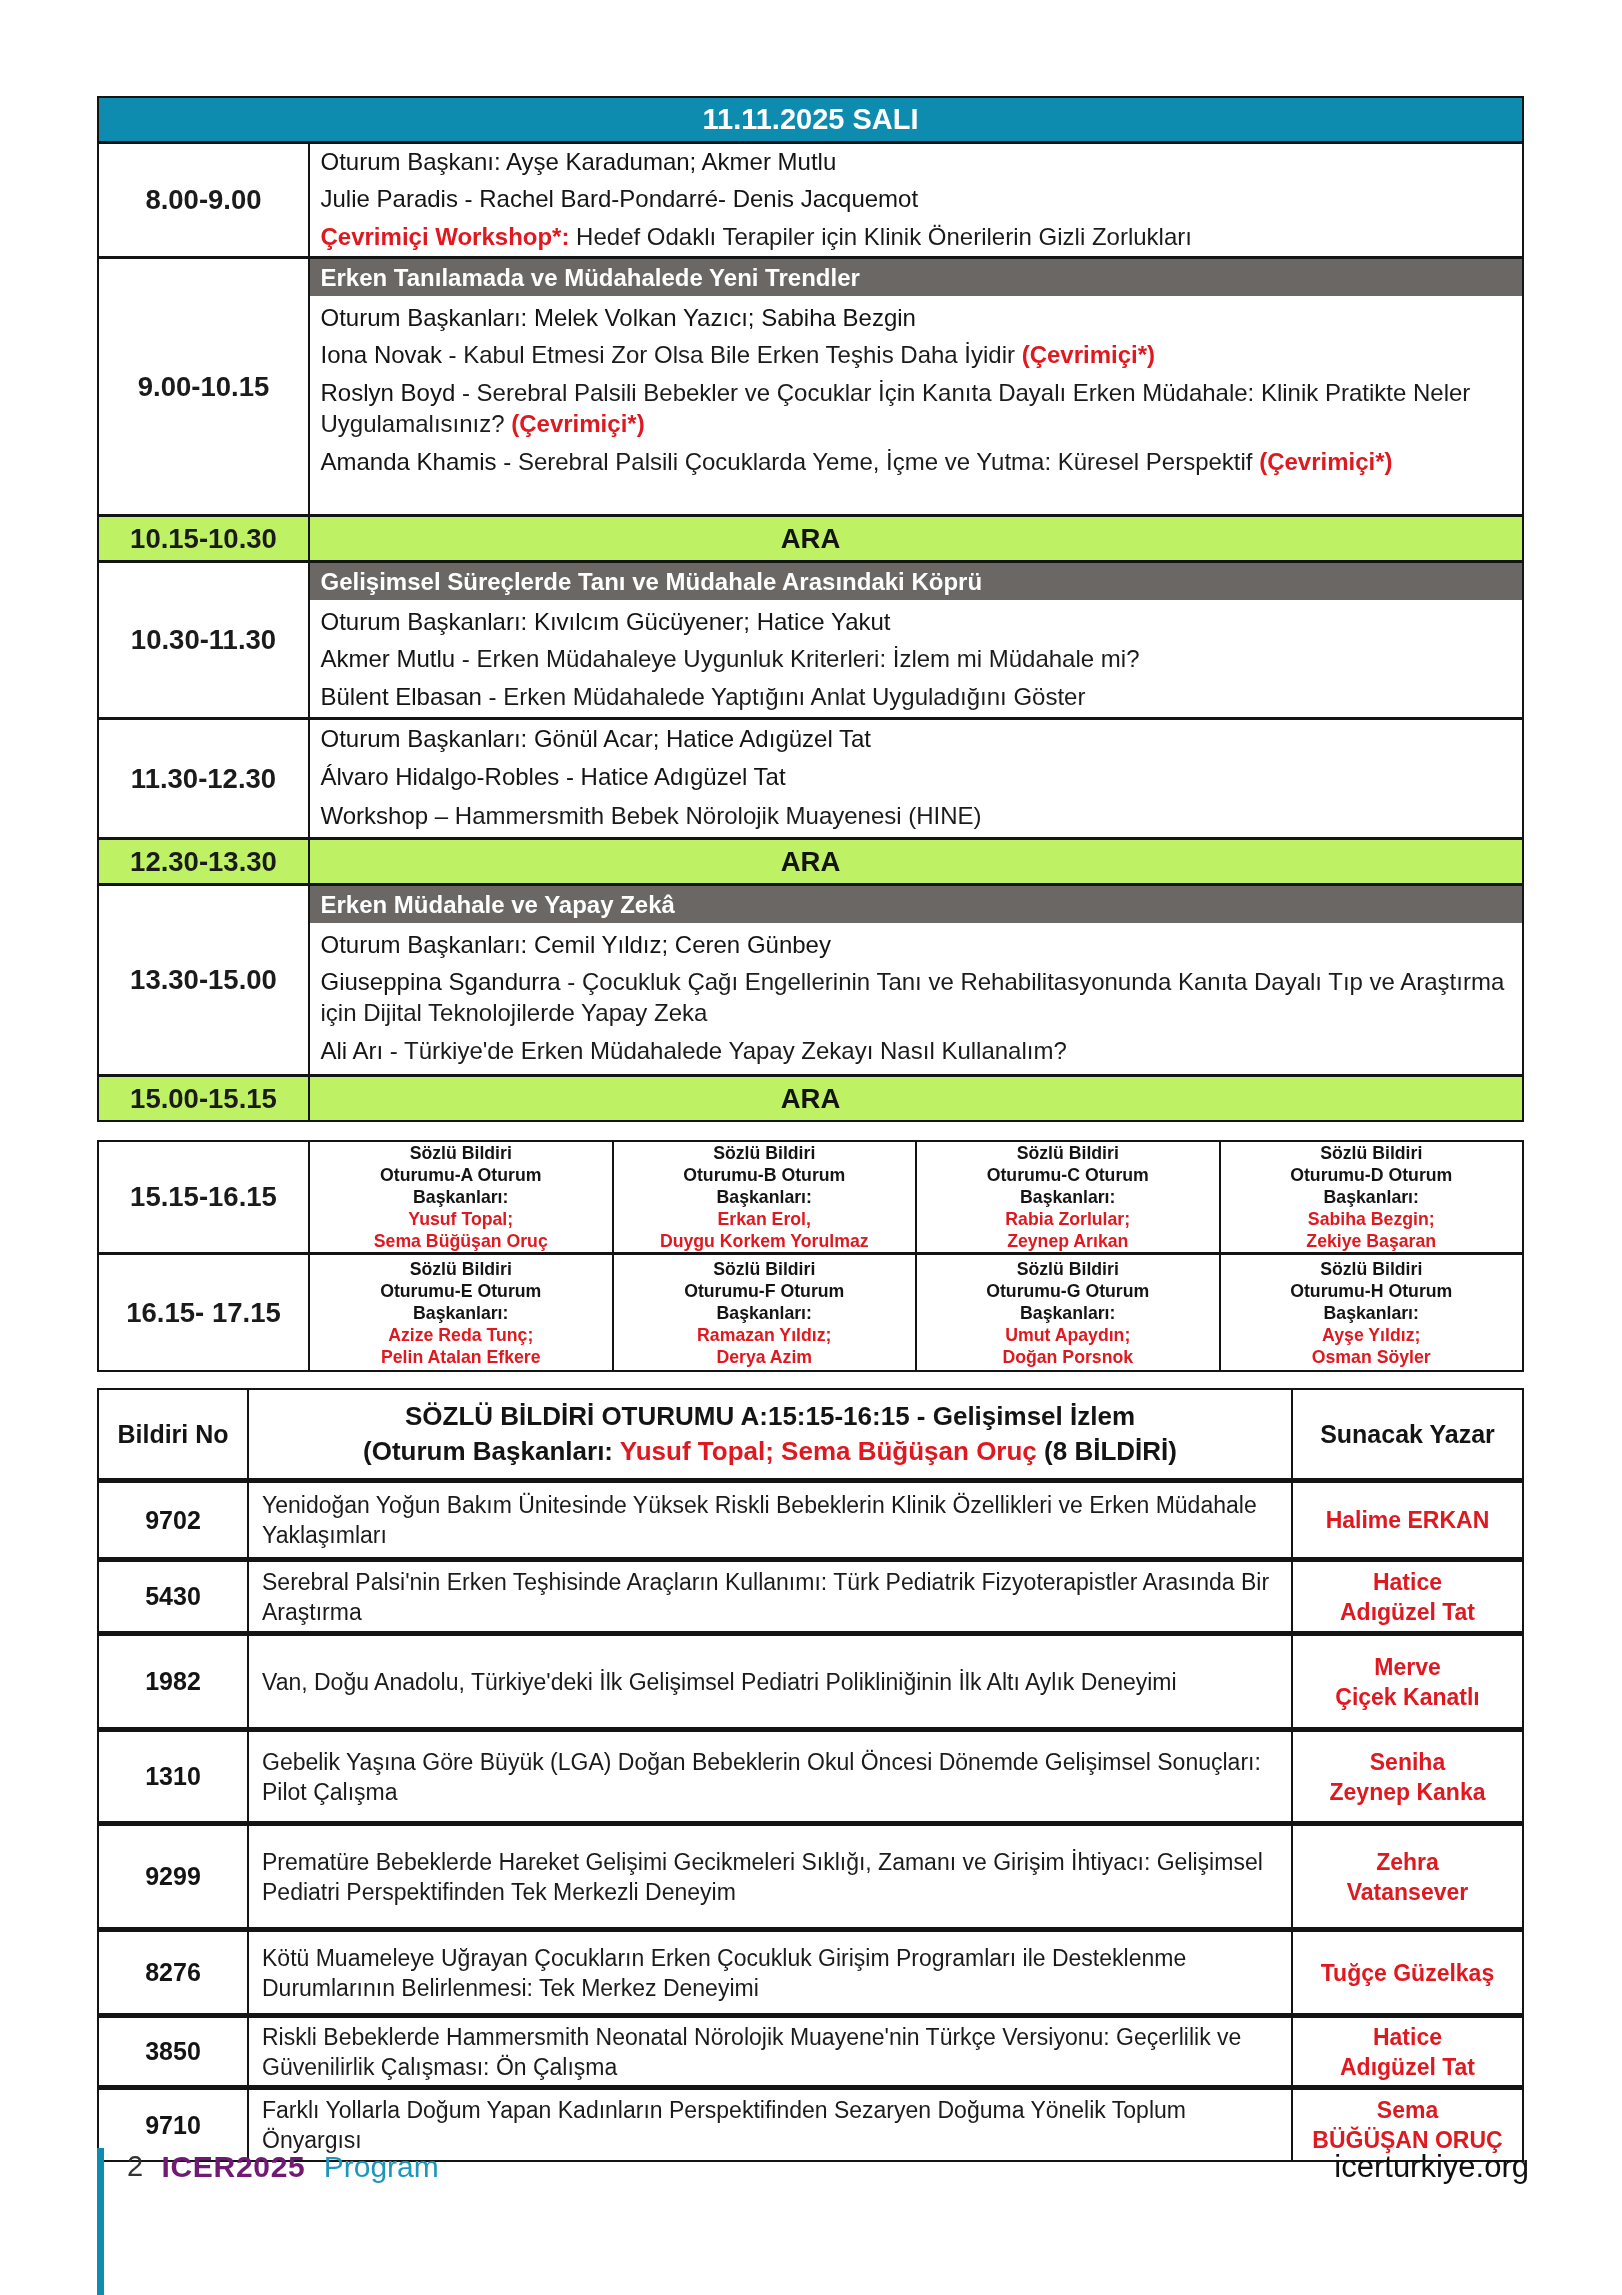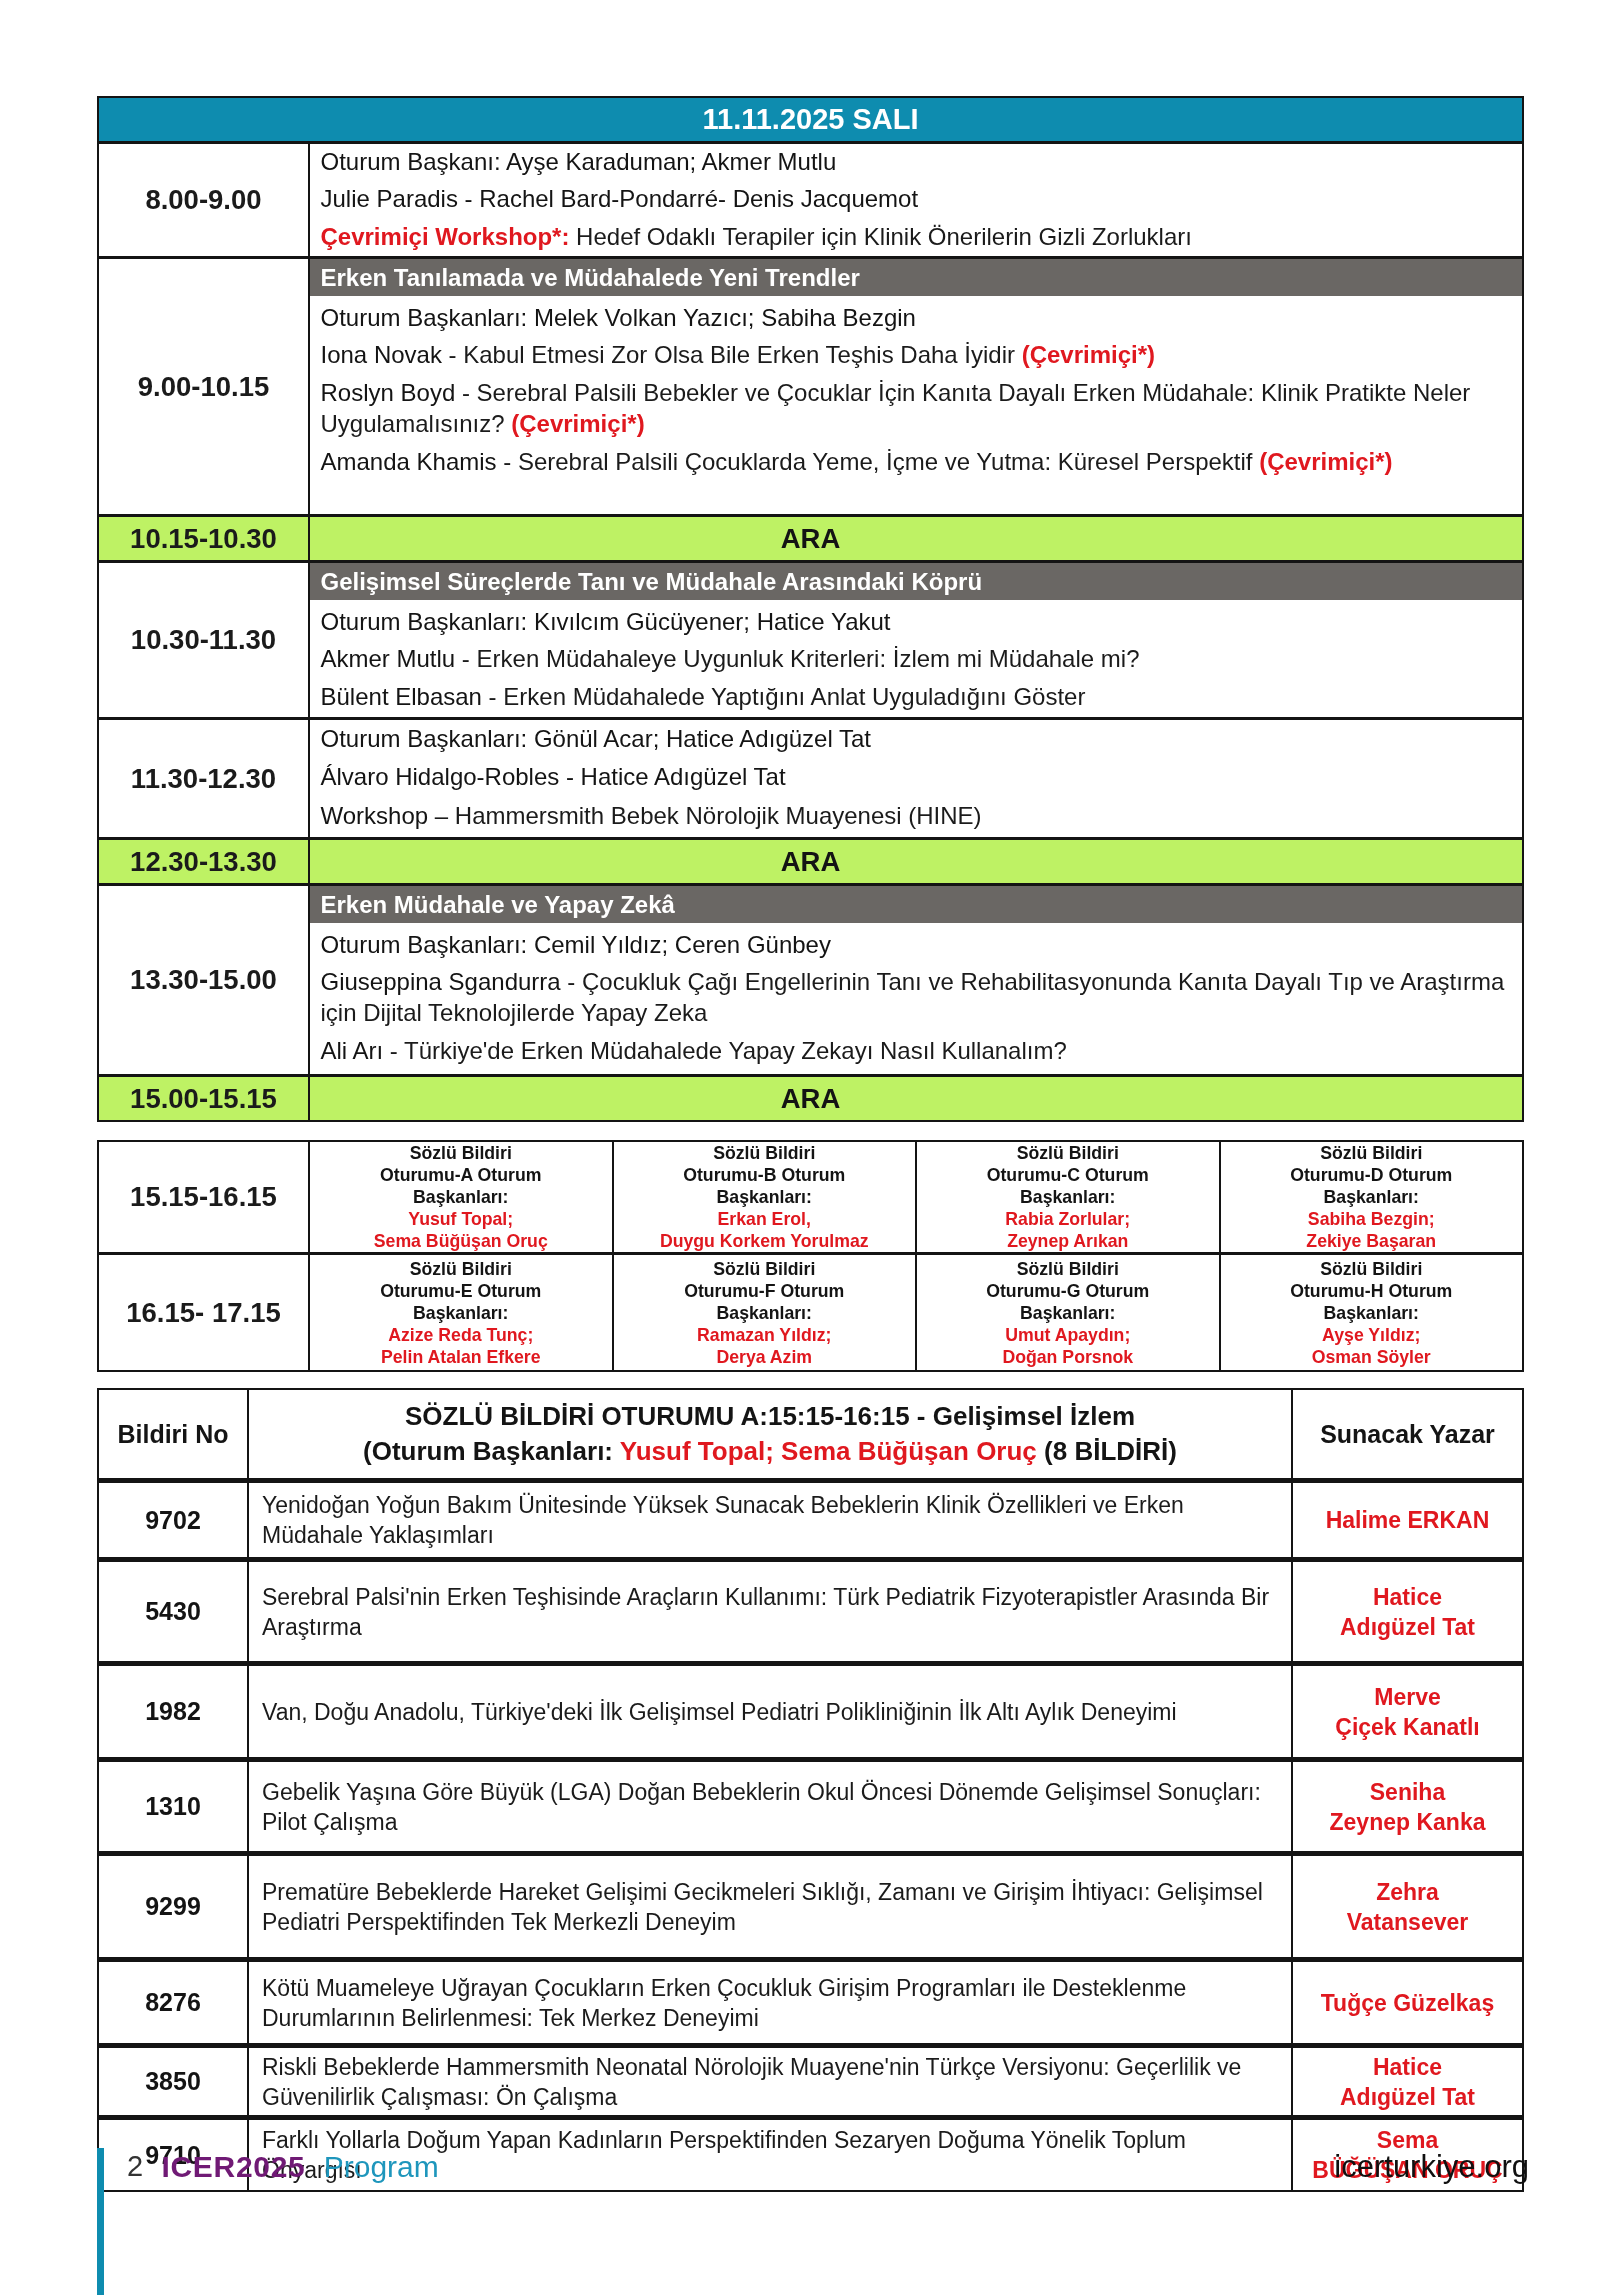--- a/index.html
+++ b/index.html
@@ -213,28 +213,28 @@
       <div class="t3-title">
         <div>SÖZLÜ BİLDİRİ OTURUMU A:15:15-16:15 - Gelişimsel İzlem</div>
         <div><span>(Oturum Başkanları: </span><span class="rb">Yusuf Topal; Sema Büğüşan Oruç</span><span> (8 BİLDİRİ)</span></div>
       </div>
       <div class="t3-author">Sunacak Yazar</div>
     </div>
 
     <div class="t3-row" style="height:79px">
       <div class="t3-no">9702</div>
       <div class="t3-title">
-          <div>Yenidoğan Yoğun Bakım Ünitesinde Yüksek Sunacak Bebeklerin Klinik Özellikleri ve Erken Müdahale Yaklaşımları</div>
+          <div>Yenidoğan Yoğun Bakım Ünitesinde Yüksek Riskli Bebeklerin Klinik Özellikleri ve Erken Müdahale Yaklaşımları</div>
         </div>
       <div class="t3-author">
         <div>Halime ERKAN</div>
       </div>
     </div>
 
-    <div class="t3-row" style="height:104px">
+    <div class="t3-row" style="height:74px">
       <div class="t3-no">5430</div>
       <div class="t3-title">
           <div>Serebral Palsi'nin Erken Teşhisinde Araçların Kullanımı: Türk Pediatrik Fizyoterapistler Arasında Bir Araştırma</div>
         </div>
       <div class="t3-author">
         <div>Hatice</div>
         <div>Adıgüzel Tat</div>
       </div>
     </div>
 

